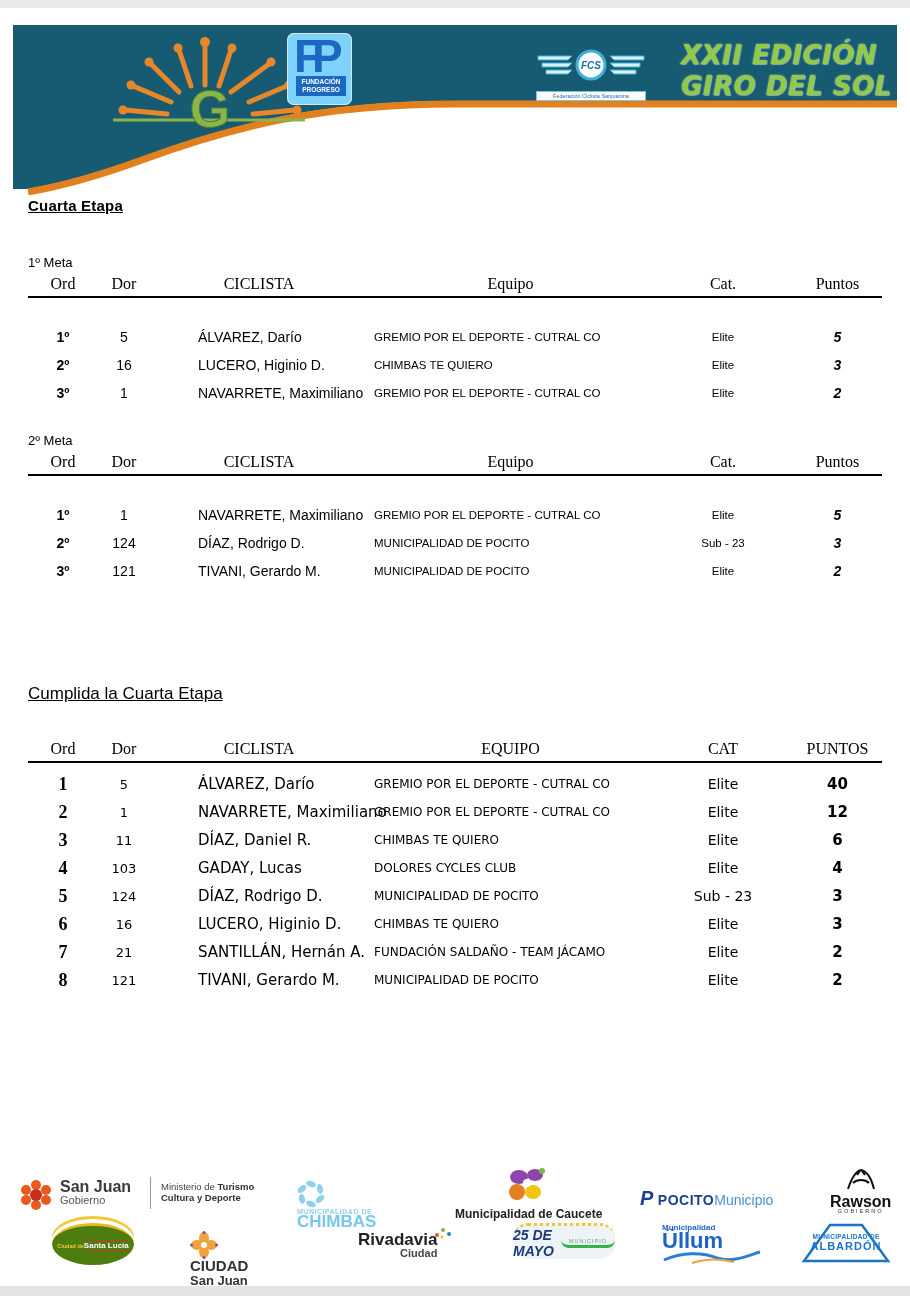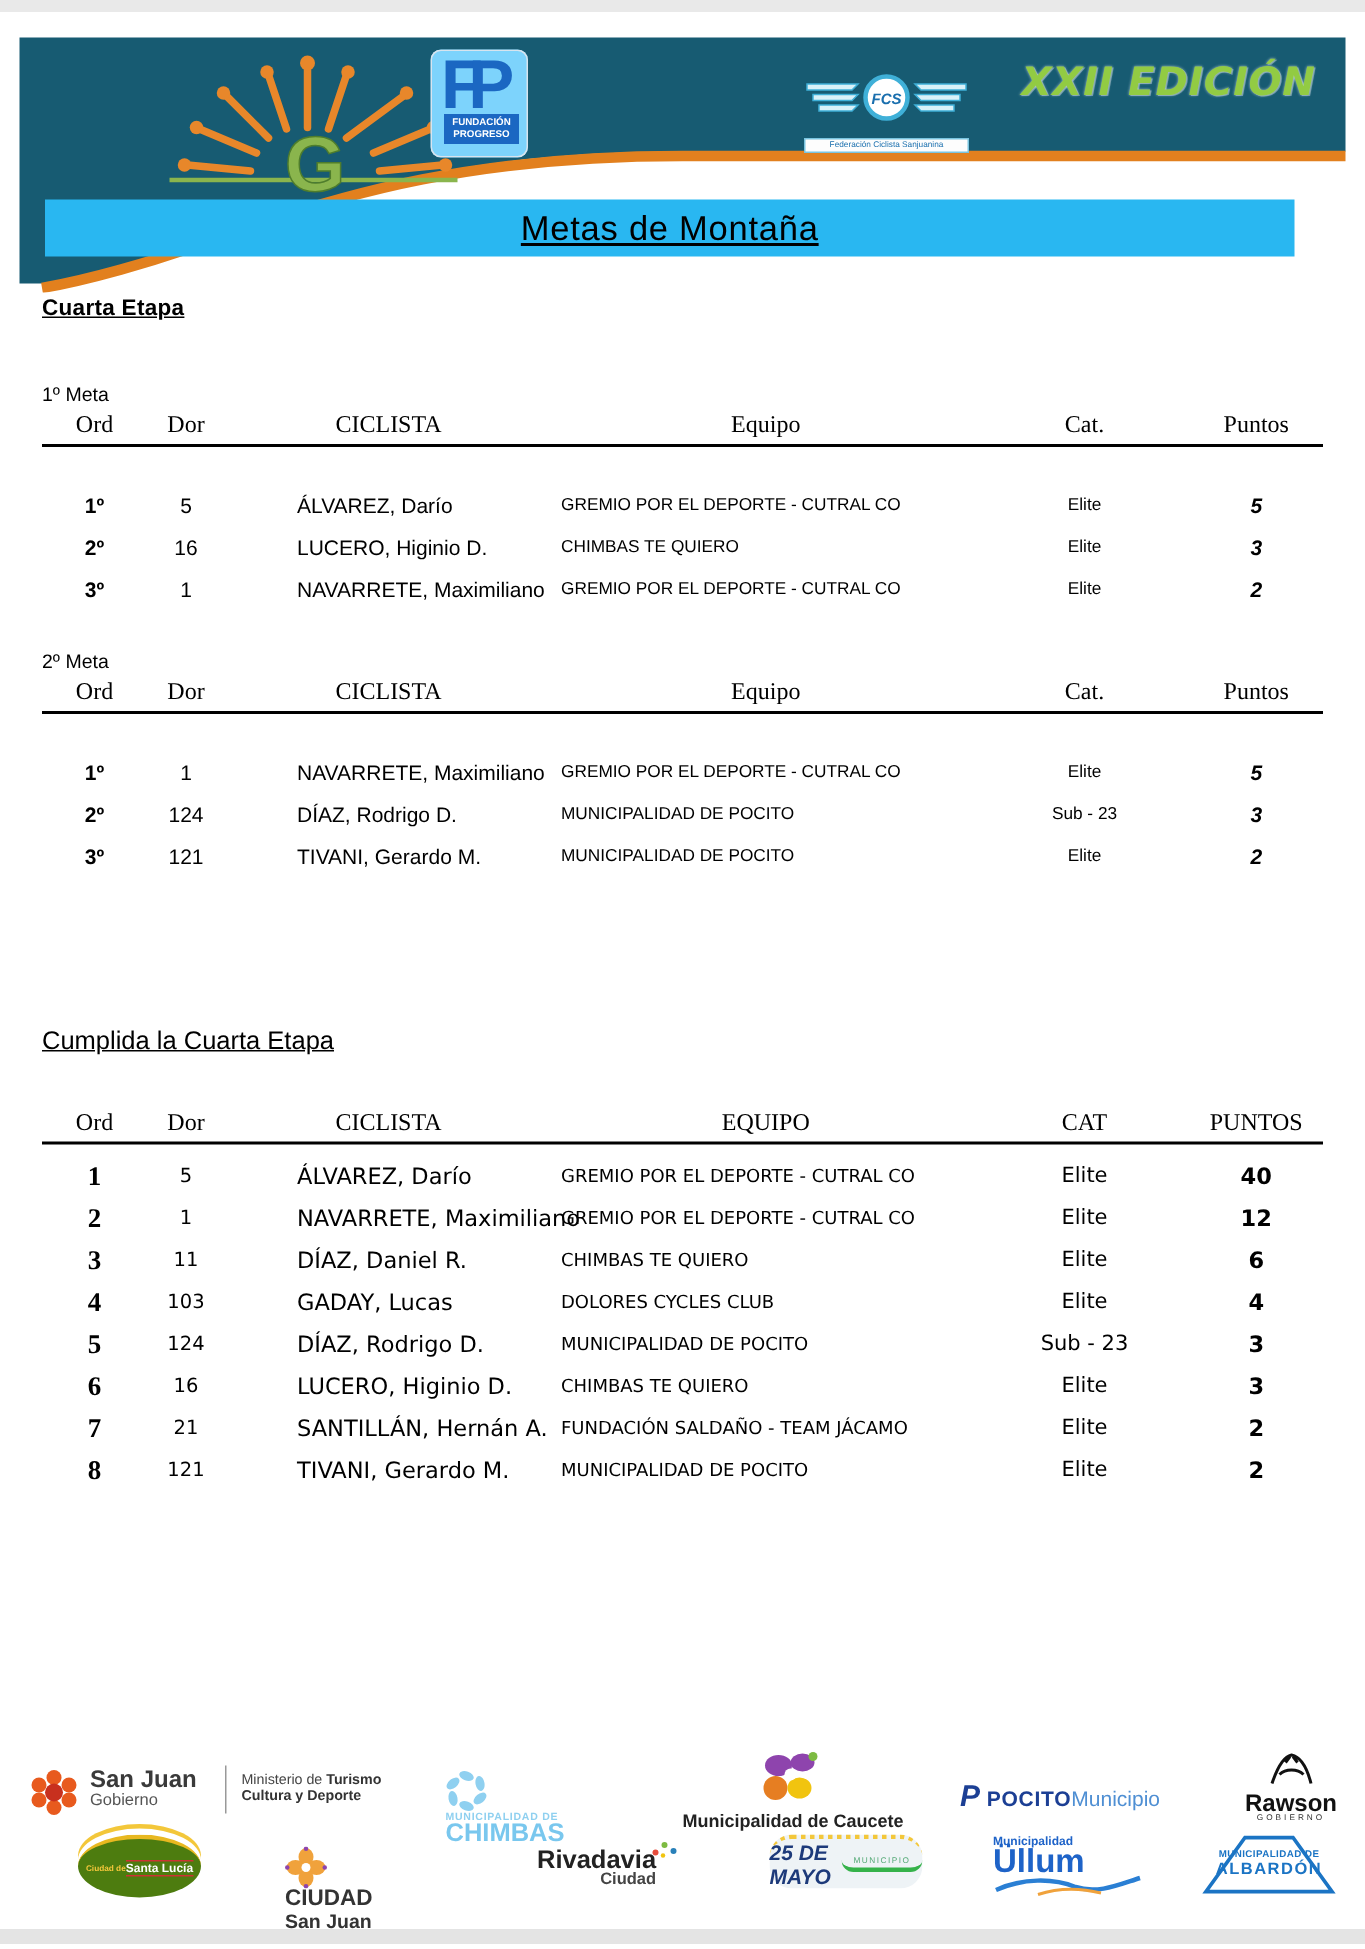--- a/index.html
+++ b/index.html
@@ -194,25 +194,23 @@
           <path d="M100,24 h-26 l4,4 h22 z"></path>
       </g>
       <circle cx="55" cy="19" r="14" fill="#fff" stroke="#3fb0d8" stroke-width="3"></circle>
       <text x="55" y="23" text-anchor="middle" font-family="Liberation Sans, sans-serif" font-size="10" font-style="italic" font-weight="bold" fill="#1a6fae">FCS</text>
     </svg>
     <div class="fed-strip">Federación Ciclista Sanjuanina</div>
   </div>
 
   <div class="edition">
     <div>XXII EDICIÓN</div>
+    <div>GIRO DEL SOL</div>
   </div>
 
-  <div class="banner">
-    <span class="banner-title">Metas de Montaña</span>
-  </div>
 
   <div class="content stage-section">
     <div class="h-stage">Cuarta Etapa</div>
 
     <div style="height:41px"></div>
     <div class="meta-label">1º Meta</div>
     <div class="meta">
       <div class="thead">
           <span class="c0">Ord</span>
           <span class="c1">Dor</span>

